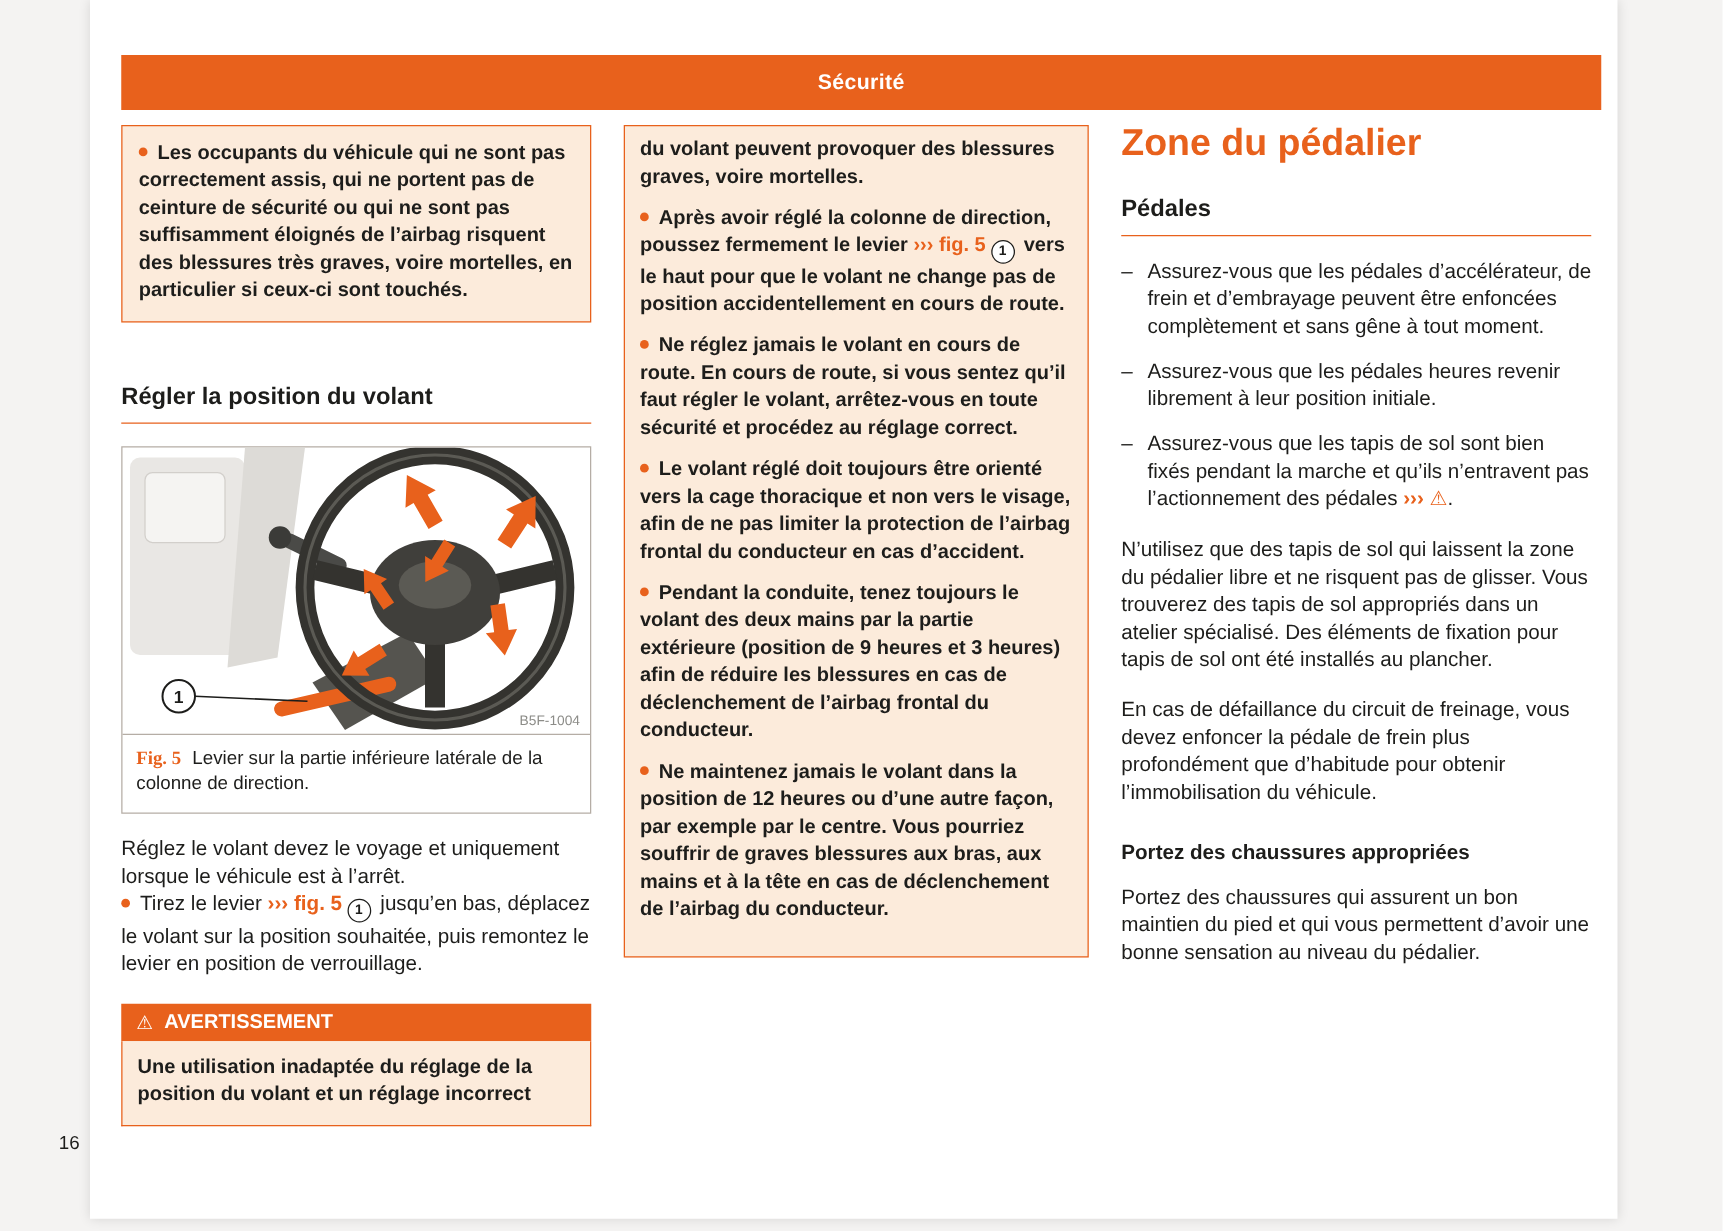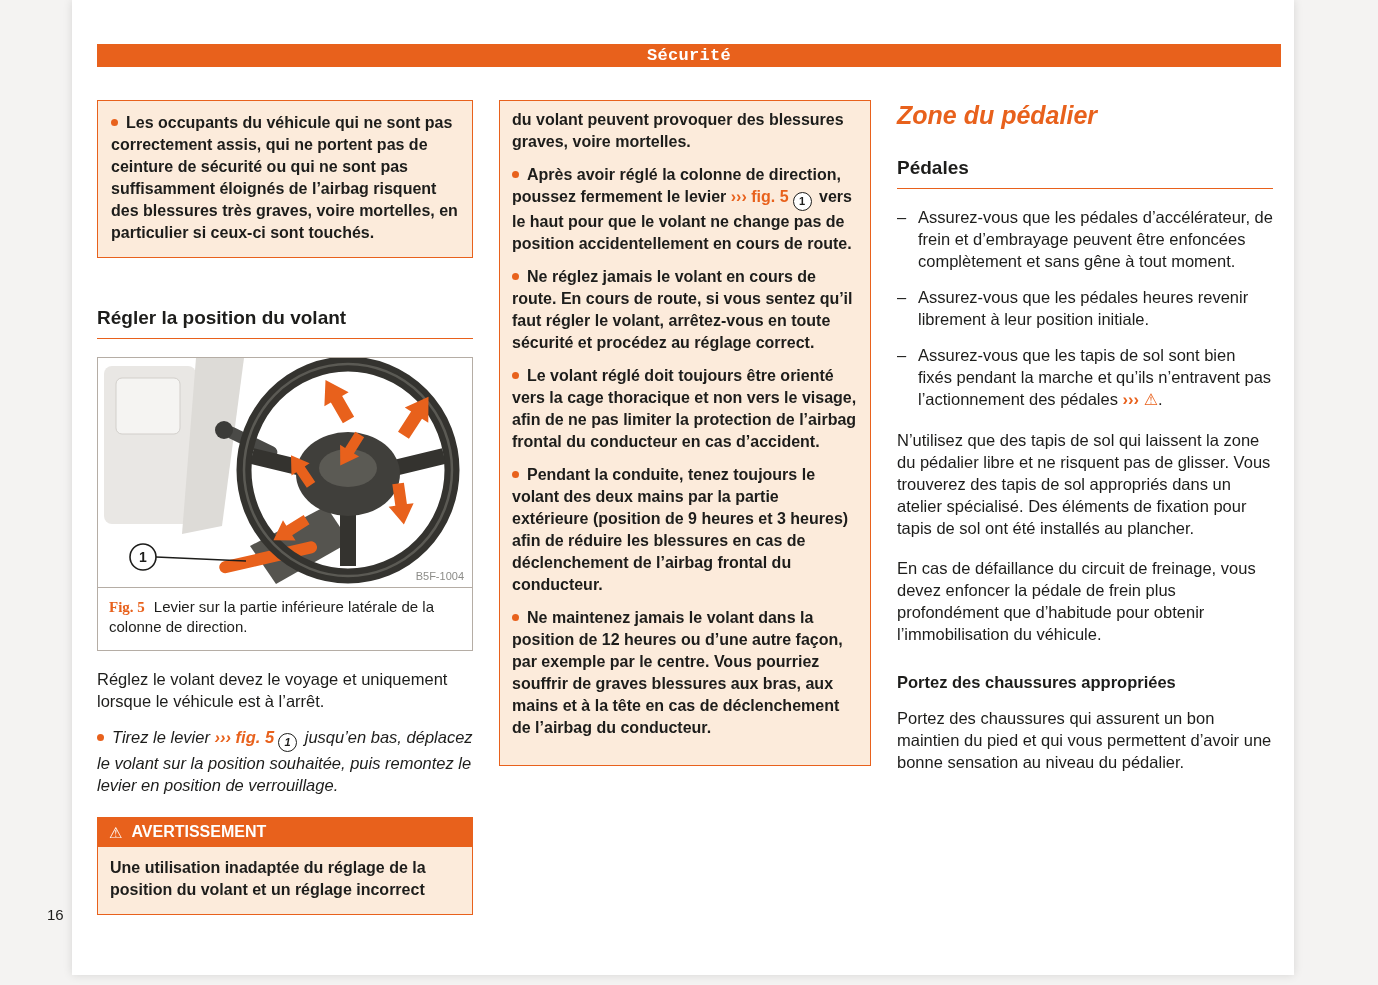--- a/index.html
+++ b/index.html
@@ -7,24 +7,24 @@
     width:1378px;height:985px;position:relative;overflow:hidden;
     background:#f4f3f2;
     font-family:"Liberation Sans","DejaVu Sans",sans-serif;
     color:#1d1d1b;
   }
   .page-sheet{
     position:absolute;left:72px;top:0;width:1222px;height:975px;
     background:#ffffff;box-shadow:0 0 9px rgba(0,0,0,.12);
   }
   .header-bar{
-    position:absolute;left:25px;top:44px;width:1184px;height:23px;
+    position:absolute;left:25px;top:44px;width:1184px;height:44px;
     background:var(--color-accent,#e8611c);color:#ffffff;
     font-weight:bold;font-size:17px;letter-spacing:.3px;
-    display:flex;align-items:center;justify-content:center;font-family:Liberation Mono, monospace;
+    display:flex;align-items:center;justify-content:center;
   }
   .content{
     position:absolute;left:25px;top:100px;width:1184px;
     display:grid;grid-template-columns:376px 372px 376px;column-gap:26px;
     align-items:start;
   }
   
   .body-text{font-size:16.5px;line-height:22px;margin:0;}
   .ref{color:var(--color-accent,#e8611c);font-weight:bold;}
   .dot{
@@ -50,44 +50,43 @@
   .boxtext{font-size:16px;line-height:22px;font-weight:bold;margin:0;}
   .boxtext + .boxtext{margin-top:11px;}
   .sec-title--volant{margin-top:49px;}
   .figure{margin:18px 0 0 0;border:1px solid #b5ada5;background:#fff;}
   .fig-image{height:229px;border-bottom:1px solid #b5ada5;overflow:hidden;}
   .fig-image svg{display:block;}
   .fig-image text{font-family:"Liberation Sans","DejaVu Sans",sans-serif;}
   .fig-caption{padding:9px 11px 13px;font-size:15px;line-height:20px;}
   .fig-label{color:var(--color-accent,#e8611c);font-weight:bold;margin-right:9px;font-family:Liberation Serif, serif;}
   .para-regle{margin-top:17px;}
-  .bullet-tirez{margin-top:14px;font-style:italic;}
+  .bullet-tirez{}
   .warnbox{margin-top:21px;}
   .warnhead{
     height:30px;display:flex;align-items:center;gap:9px;padding:0 12px;
     background:var(--color-accent,#e8611c);color:#ffffff;
     font-weight:bold;font-size:16px;
   }
   .tri-w{font-size:15px;line-height:1;color:#ffffff;}
   .warnbody{
     border:1px solid var(--color-accent,#e8611c);border-top:none;
     background:var(--color-panel_bg,#fcebdb);
     padding:10px 12px 13px;
   }
   
   .warn-cont{
     border:1px solid var(--color-accent,#e8611c);
     background:var(--color-panel_bg,#fcebdb);
     padding:8px 12px 26px;
   }
   
   .main-title{
-    font-size:25px;line-height:30px;font-weight:bold;margin:0;
+    font-size:30px;line-height:30px;font-weight:bold;margin:0;
     color:var(--color-accent,#e8611c);
-    font-style:italic;
   }
   .sec-title--pedales{margin-top:27px;}
   .dash-item{font-size:16.5px;line-height:22px;margin:14px 0 0 0;padding-left:21px;}
   .dash-item--first{margin-top:17px;}
   .dash{display:inline-block;width:21px;margin-left:-21px;}
   .tri-o{color:var(--color-accent,#e8611c);font-size:16px;}
   .body-par{margin-top:18px;}
   .bold-heading{font-size:16.5px;line-height:22px;font-weight:bold;margin:26px 0 0 0;}
   .para-after-heading{margin-top:14px;}
   

